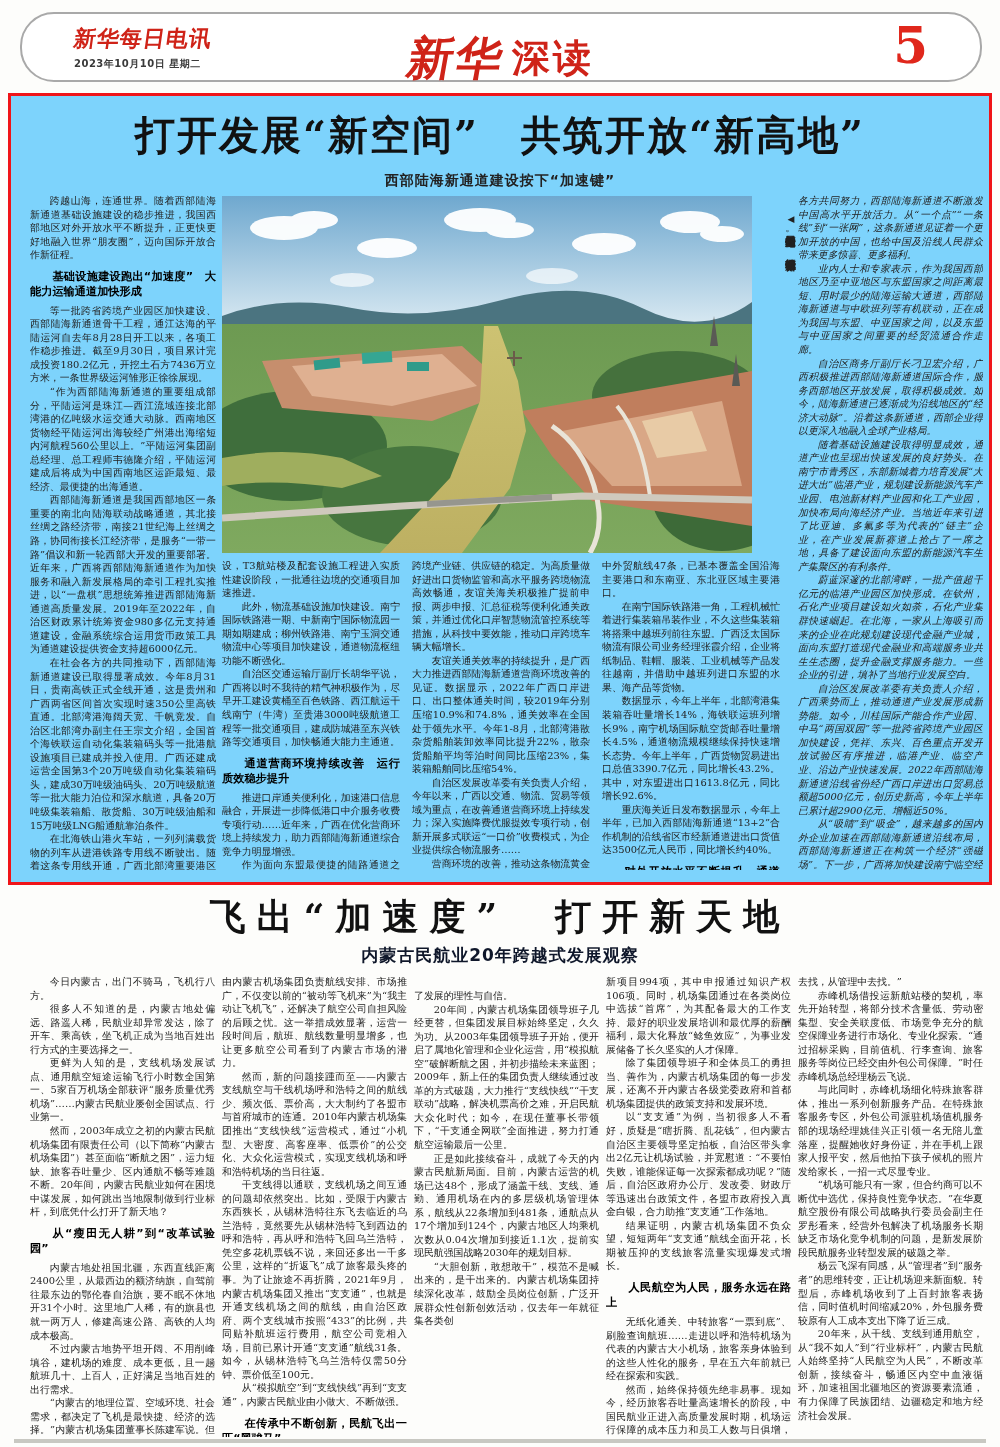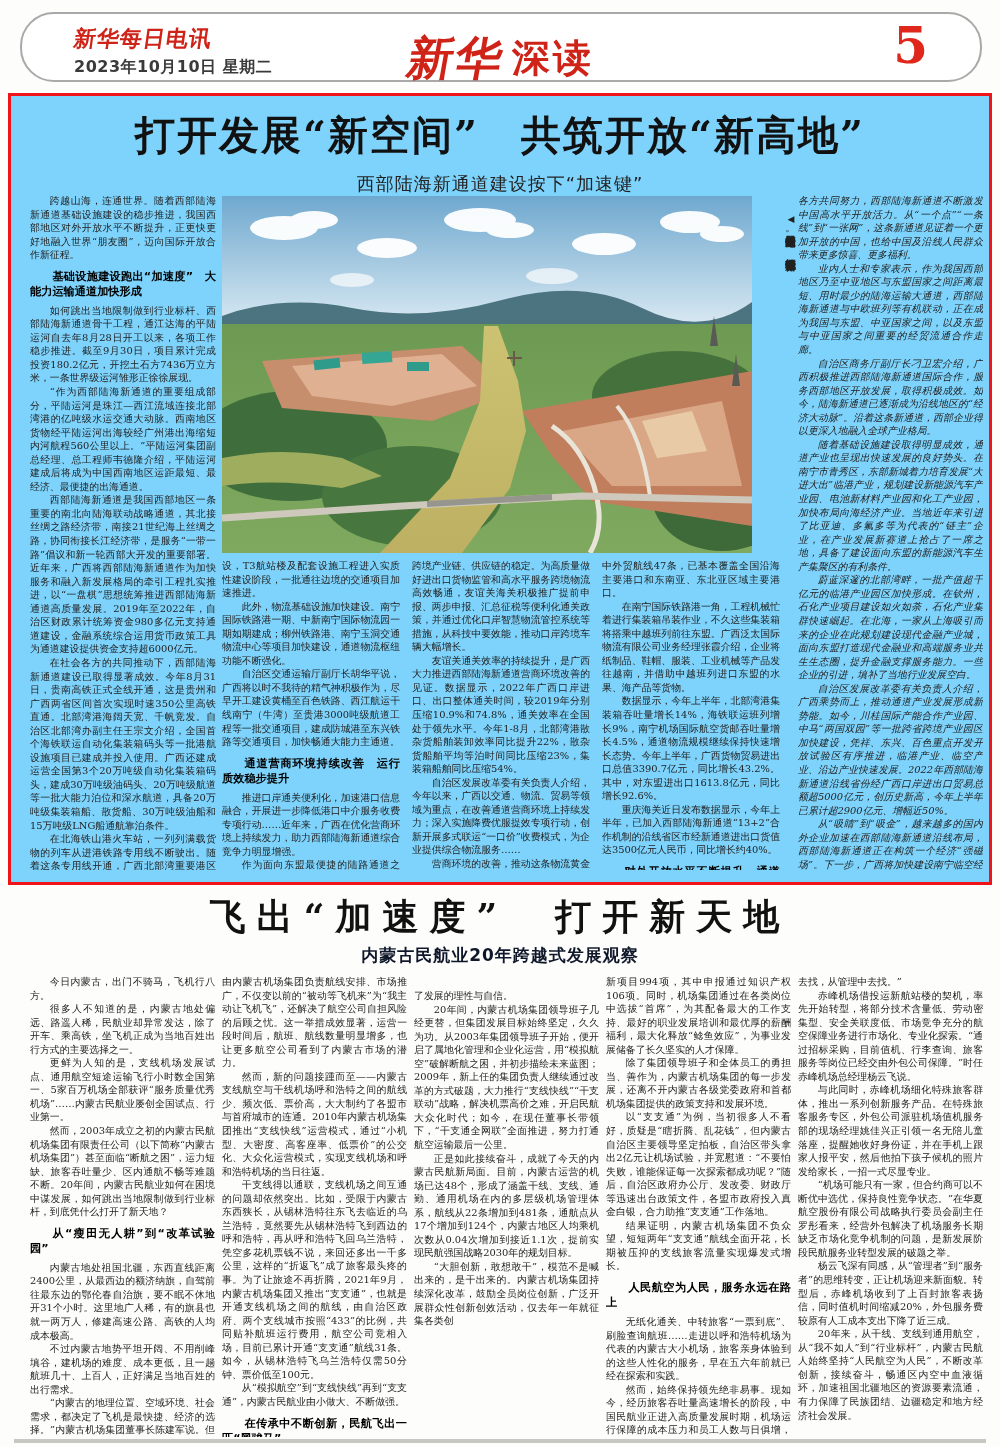--- a/index.html
+++ b/index.html
@@ -14,21 +14,21 @@
     position:absolute;left:20px;top:12px;width:958px;height:66px;
     border:2px solid #a9a9a9;border-radius:34px;background:#fff;
   }
   .brand{position:absolute;left:52px;top:10px;}
   .brand-logo{
     color:#cf2318;font-weight:900;font-size:22px;letter-spacing:1px;
     transform:skewX(-8deg);display:inline-block;
     font-family:"DejaVu Serif","Liberation Serif",serif;
   }
   .issue-date{
-    margin-top:3px;font-size:16px;font-weight:bold;color:#3a3a3a;
+    margin-top:3px;font-size:10px;font-weight:bold;color:#3a3a3a;
     font-family:"DejaVu Sans","Liberation Sans",sans-serif;letter-spacing:.5px;
   }
   .section-logo{
     position:absolute;left:50%;top:6px;transform:translateX(-50%);
     white-space:nowrap;color:#cf2318;
   }
   .section-script{
     font-size:46px;font-weight:900;display:inline-block;transform:skewX(-10deg);
     font-family:"DejaVu Serif","Liberation Serif",serif;letter-spacing:2px;
   }
@@ -45,21 +45,21 @@
   .red-box{
     position:absolute;left:8px;top:93px;width:978px;height:786px;
     border:3px solid #f01418;background:#7dd3fc;
   }
   .a1-headline{
     margin-top:12px;text-align:center;font-size:40px;font-weight:900;
     letter-spacing:2px;color:#111;
     font-family:"DejaVu Serif","Liberation Serif",serif;
   }
   .a1-subtitle{
-    text-align:center;font-size:18px;font-weight:normal;margin-top:9px;color:#222;
+    text-align:center;font-size:14px;font-weight:bold;margin-top:9px;color:#222;
     font-family:"DejaVu Sans","Liberation Sans",sans-serif;letter-spacing:1px;
   }
   .a1-body{position:absolute;left:0;top:98px;width:972px;height:678px;}
   .col{
     position:absolute;text-align:justify;overflow:hidden;
     font-size:9.9px;line-height:13.55px;color:#222;
   }
   .col p{margin:0;text-indent:2em;}
   .col p.ni{text-indent:0;}
   .col .subhead{
@@ -128,21 +128,21 @@
   </div>
 
   <div class="red-box">
     <div class="a1-headline">打开发展“新空间”　共筑开放“新高地”</div>
     <div class="a1-subtitle">西部陆海新通道建设按下“加速键”</div>
 
     <div class="a1-body">
       <div class="col a1-c0">
           <p>跨越山海，连通世界。随着西部陆海新通道基础设施建设的稳步推进，我国西部地区对外开放水平不断提升，正更快更好地融入世界“朋友圈”，迈向国际开放合作新征程。</p>
           <div class="subhead">基础设施建设跑出“加速度”　大能力运输通道加快形成</div>
-          <p>如何跳出当地限制做到行业标杆、西部陆海新通道骨干工程，通江达海的平陆运河自去年8月28日开工以来，各项工作稳步推进。截至9月30日，项目累计完成投资180.2亿元，开挖土石方7436万立方米，一条世界级运河雏形正徐徐展现。</p>
+          <p>等一批跨省跨境产业园区加快建设、西部陆海新通道骨干工程，通江达海的平陆运河自去年8月28日开工以来，各项工作稳步推进。截至9月30日，项目累计完成投资180.2亿元，开挖土石方7436万立方米，一条世界级运河雏形正徐徐展现。</p>
           <p>“作为西部陆海新通道的重要组成部分，平陆运河是珠江—西江流域连接北部湾港的亿吨级水运交通大动脉。西南地区货物经平陆运河出海较经广州港出海缩短内河航程560公里以上。”平陆运河集团副总经理、总工程师韦德隆介绍，平陆运河建成后将成为中国西南地区运距最短、最经济、最便捷的出海通道。</p>
           <p>西部陆海新通道是我国西部地区一条重要的南北向陆海联动战略通道，其北接丝绸之路经济带，南接21世纪海上丝绸之路，协同衔接长江经济带，是服务“一带一路”倡议和新一轮西部大开发的重要部署。近年来，广西将西部陆海新通道作为加快服务和融入新发展格局的牵引工程扎实推进，以“一盘棋”思想统筹推进西部陆海新通道高质量发展。2019年至2022年，自治区财政累计统筹资金980多亿元支持通道建设，金融系统综合运用货币政策工具为通道建设提供资金支持超6000亿元。</p>
           <p>在社会各方的共同推动下，西部陆海新通道建设已取得显著成效。今年8月31日，贵南高铁正式全线开通，这是贵州和广西两省区间首次实现时速350公里高铁直通。北部湾港海阔天宽、千帆竞发。自治区北部湾办副主任王宗文介绍，全国首个海铁联运自动化集装箱码头等一批港航设施项目已建成并投入使用。广西还建成运营全国第3个20万吨级自动化集装箱码头，建成30万吨级油码头、20万吨级航道等一批大能力泊位和深水航道，具备20万吨级集装箱船、散货船、30万吨级油船和15万吨级LNG船通航靠泊条件。</p>
           <p>在北海铁山港火车站，一列列满载货物的列车从进港铁路专用线不断驶出。随着这条专用线开通，广西北部湾重要港区实现进港铁路的全覆盖，打通海铁联运“最后一公里”。</p>
         </div>
 
       <div class="photo">
         <svg width="530" height="357" viewBox="0 0 530 357" xmlns="http://www.w3.org/2000/svg">
           <defs>
             <linearGradient id="sky" x1="0" y1="0" x2="0" y2="1">

